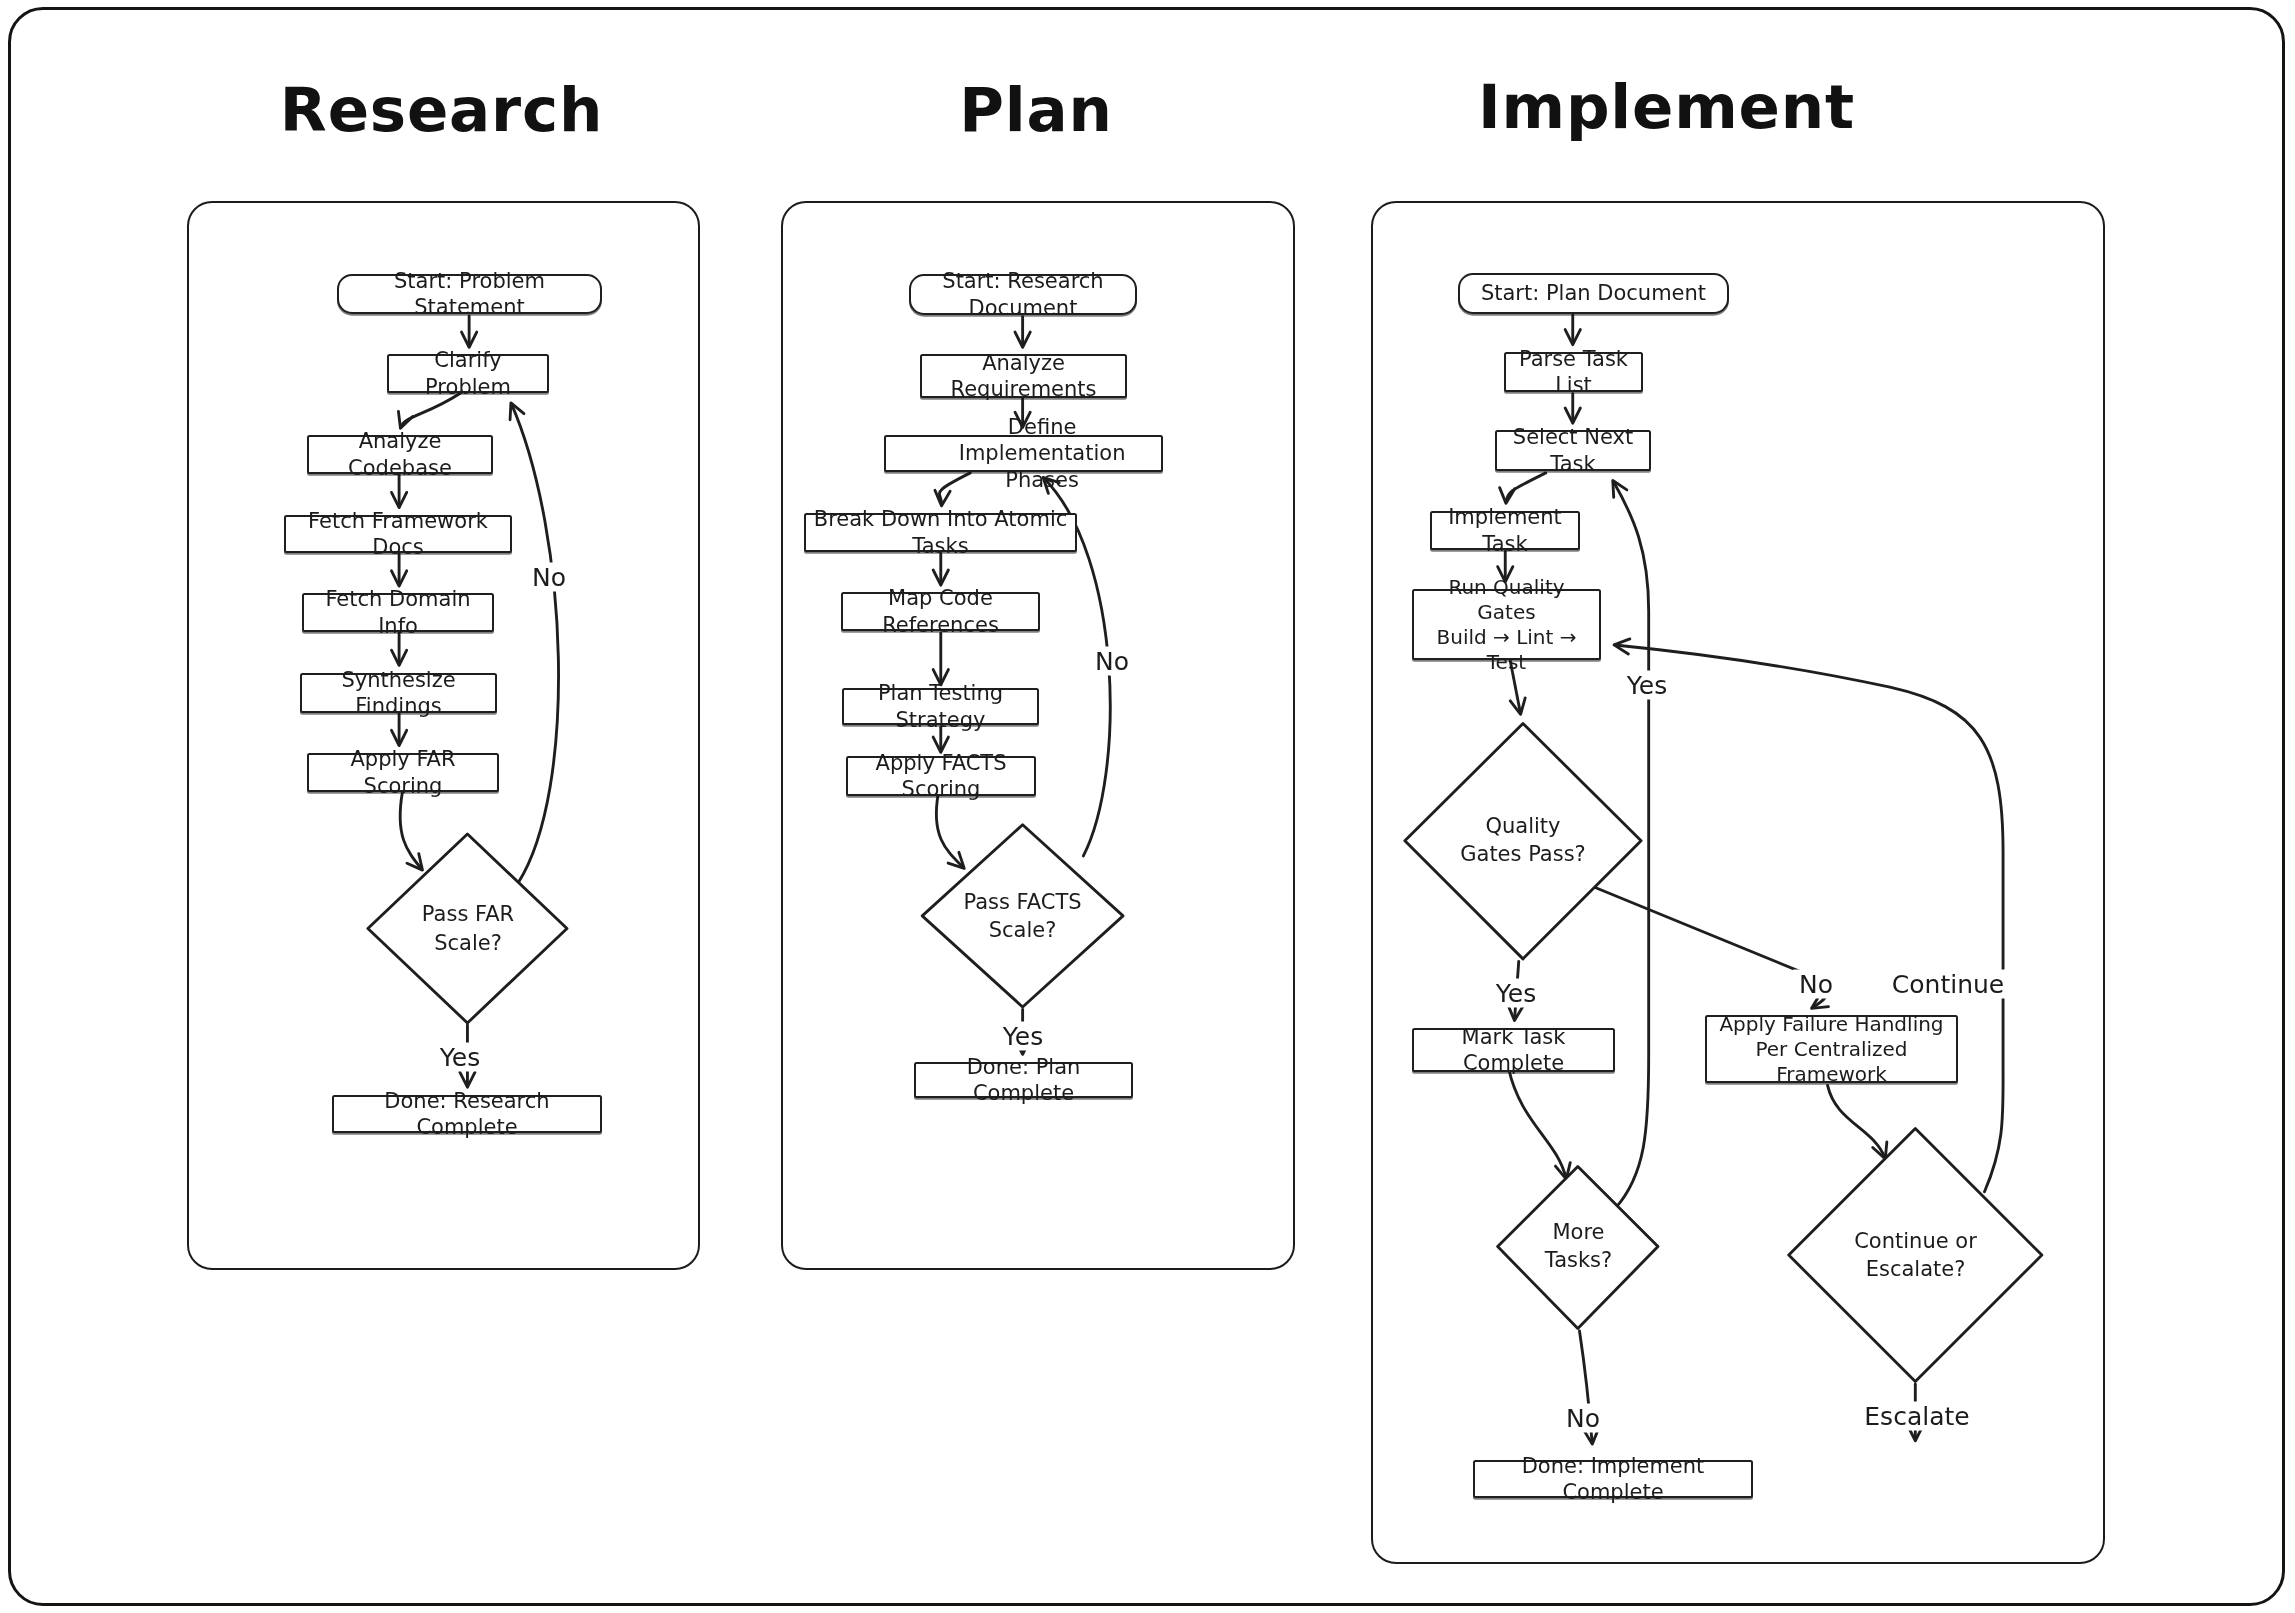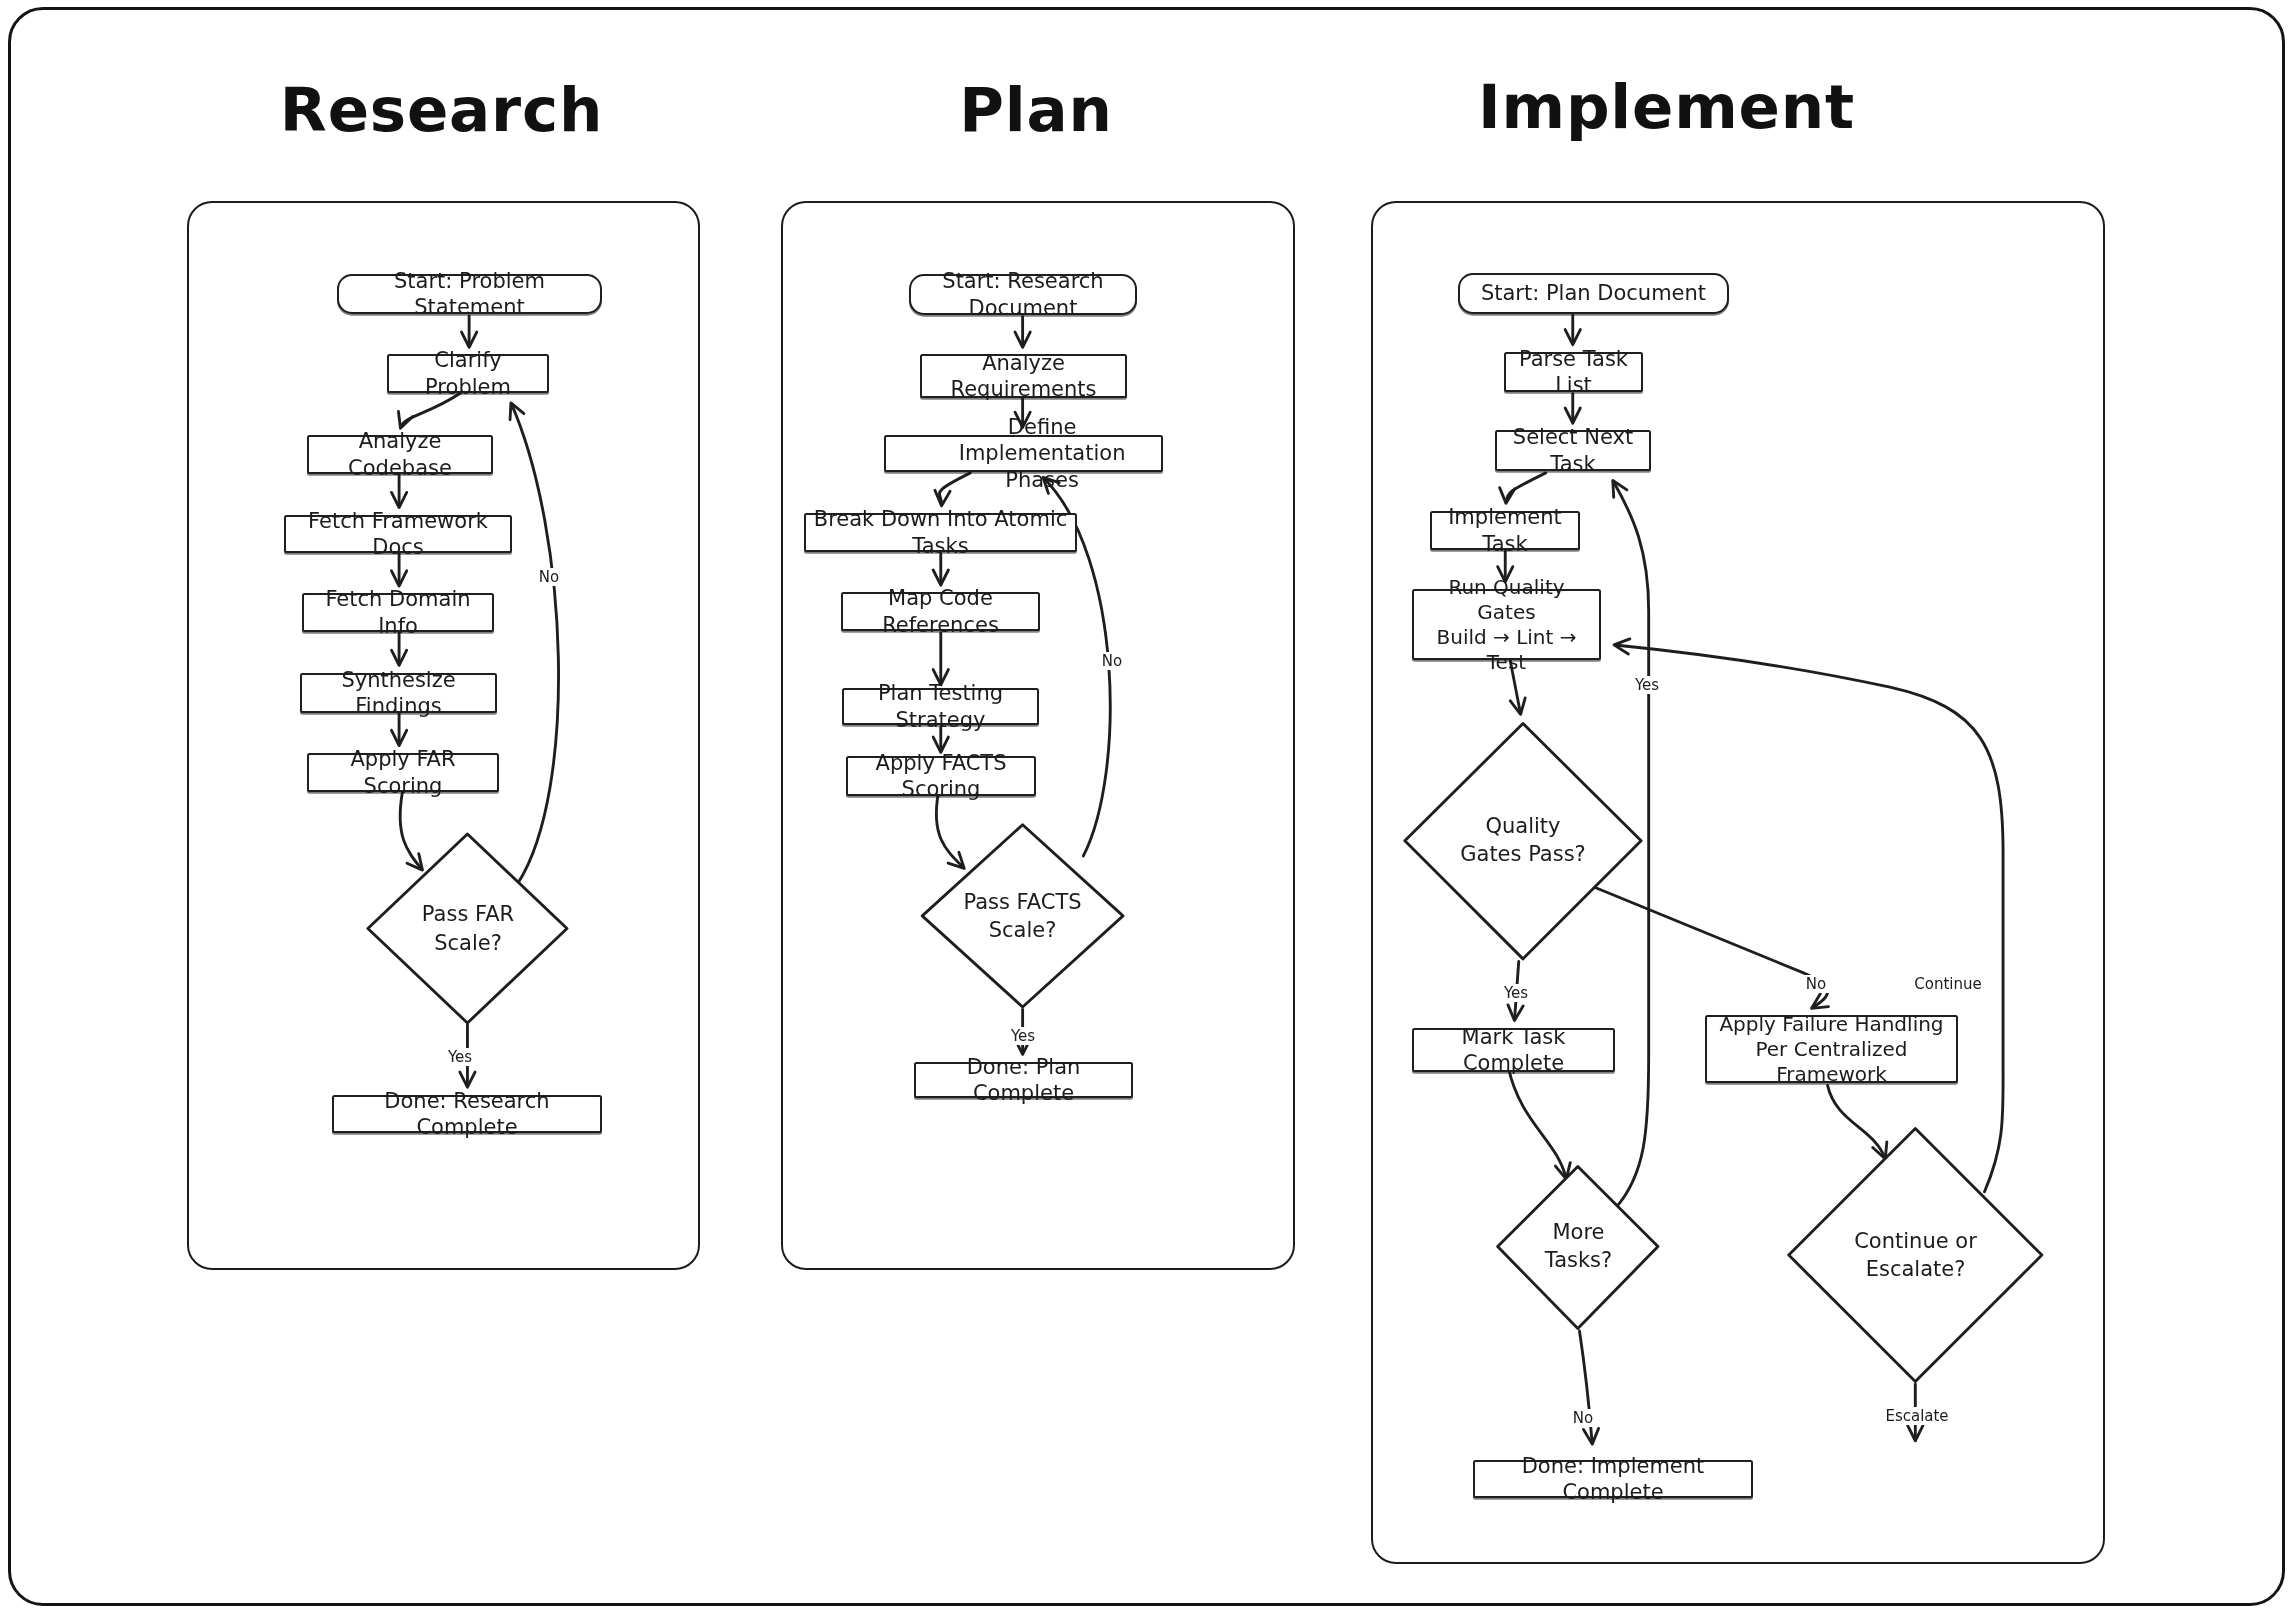--- a/index.html
+++ b/index.html
@@ -39,21 +39,21 @@
   .box.rounded { border-radius: 15px; }
   .box.twoline { flex-direction: column; font-size: 20px; }
   .dtext {
     position: absolute;
     display: flex; flex-direction: column; align-items: center; justify-content: center;
     text-align: center; font-size: 21px; line-height: 1.35;
   }
   .elabel {
     position: absolute; transform: translate(-50%, -50%);
     background: #ffffff; padding: 0 5.9px;
-    font-size: 15px; white-space: nowrap;
+    font-size: 25px; white-space: nowrap;
   }
 </style>
 </head>
 <body>
 
 <div id="stage">
 
   <div class="outer-frame"></div>
 
   <div class="col-title" style="left:187px; top:74px; width:509px;">Research</div>

